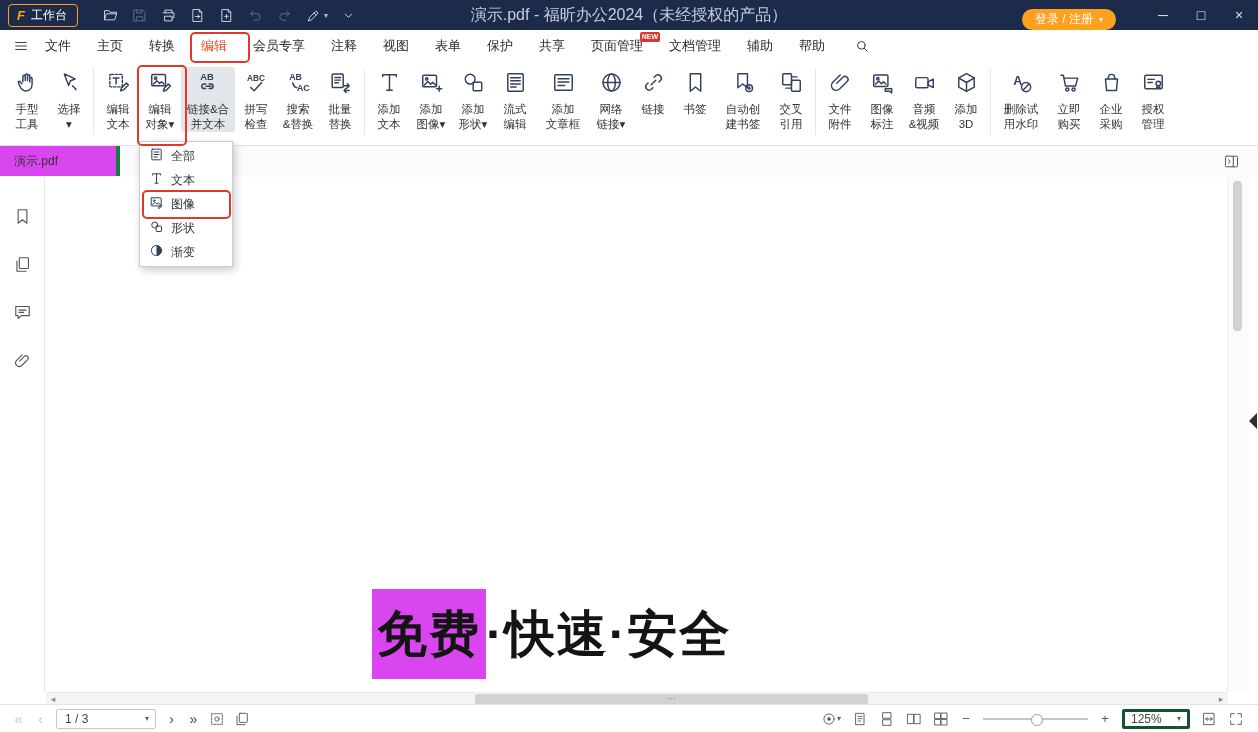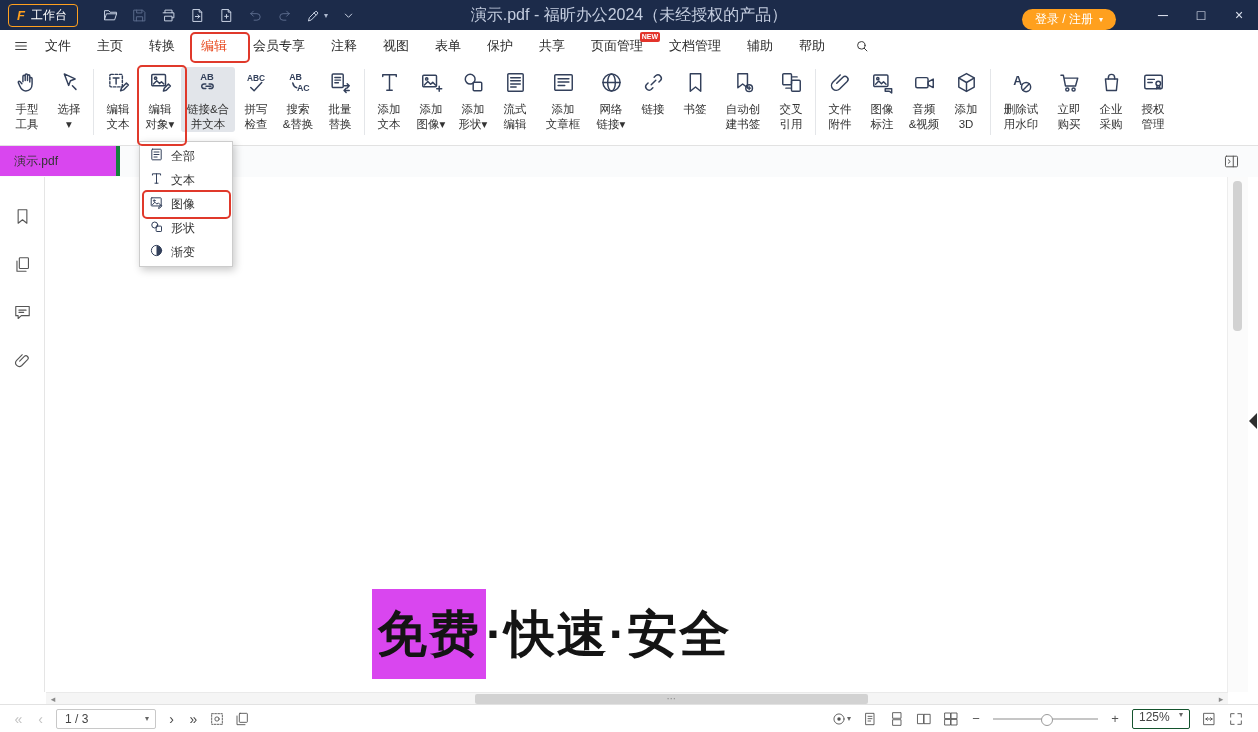--- a/index.html
+++ b/index.html
@@ -96,22 +96,22 @@
   .page-combo{width:100px;height:20px;border:1px solid #c8c8c8;border-radius:2px;display:flex;
               align-items:center;justify-content:space-between;padding:0 6px 0 8px;box-sizing:border-box}
   .combo-caret{font-size:8px;color:#666}
   .bic{width:16px;height:16px;fill:none;stroke:#4e4e4e;stroke-width:1.3;stroke-linecap:round;stroke-linejoin:round}
   .sbi{display:flex;align-items:center}
   .sb-right{margin-left:auto;display:flex;align-items:center;gap:11px;padding-right:14px}
   .zoom-sign{font-size:13px;color:#555;width:12px;text-align:center}
   .slider{width:105px;height:14px;position:relative}
   .slider::before{content:'';position:absolute;left:0;right:0;top:6px;height:2px;background:#c6c6c6}
   .knob{position:absolute;left:48px;top:2px;width:10px;height:10px;border-radius:50%;background:#fff;border:1px solid #9a9a9a}
-  .zoom-combo{width:58px;height:20px;border:1px solid #14532d;border-radius:2px;display:flex;
-              justify-content:space-between;padding:0 6px;box-sizing:border-box}
+  .zoom-combo{width:68px;height:20px;border:3px solid #14532d;border-radius:2px;display:flex;
+              align-items:center;justify-content:space-between;padding:0 6px;box-sizing:border-box}
 
   
   .anno{position:absolute;border:2px solid #e0392b;border-radius:5px;z-index:60;pointer-events:none}
   #anno-menu{left:190px;top:32px;width:56px;height:27px}
   #anno-ribbon{left:137px;top:65px;width:46px;height:77px}
   #anno-dropdown{left:142px;top:190px;width:85px;height:25px}
 </style>
 </head>
 <body>
 

